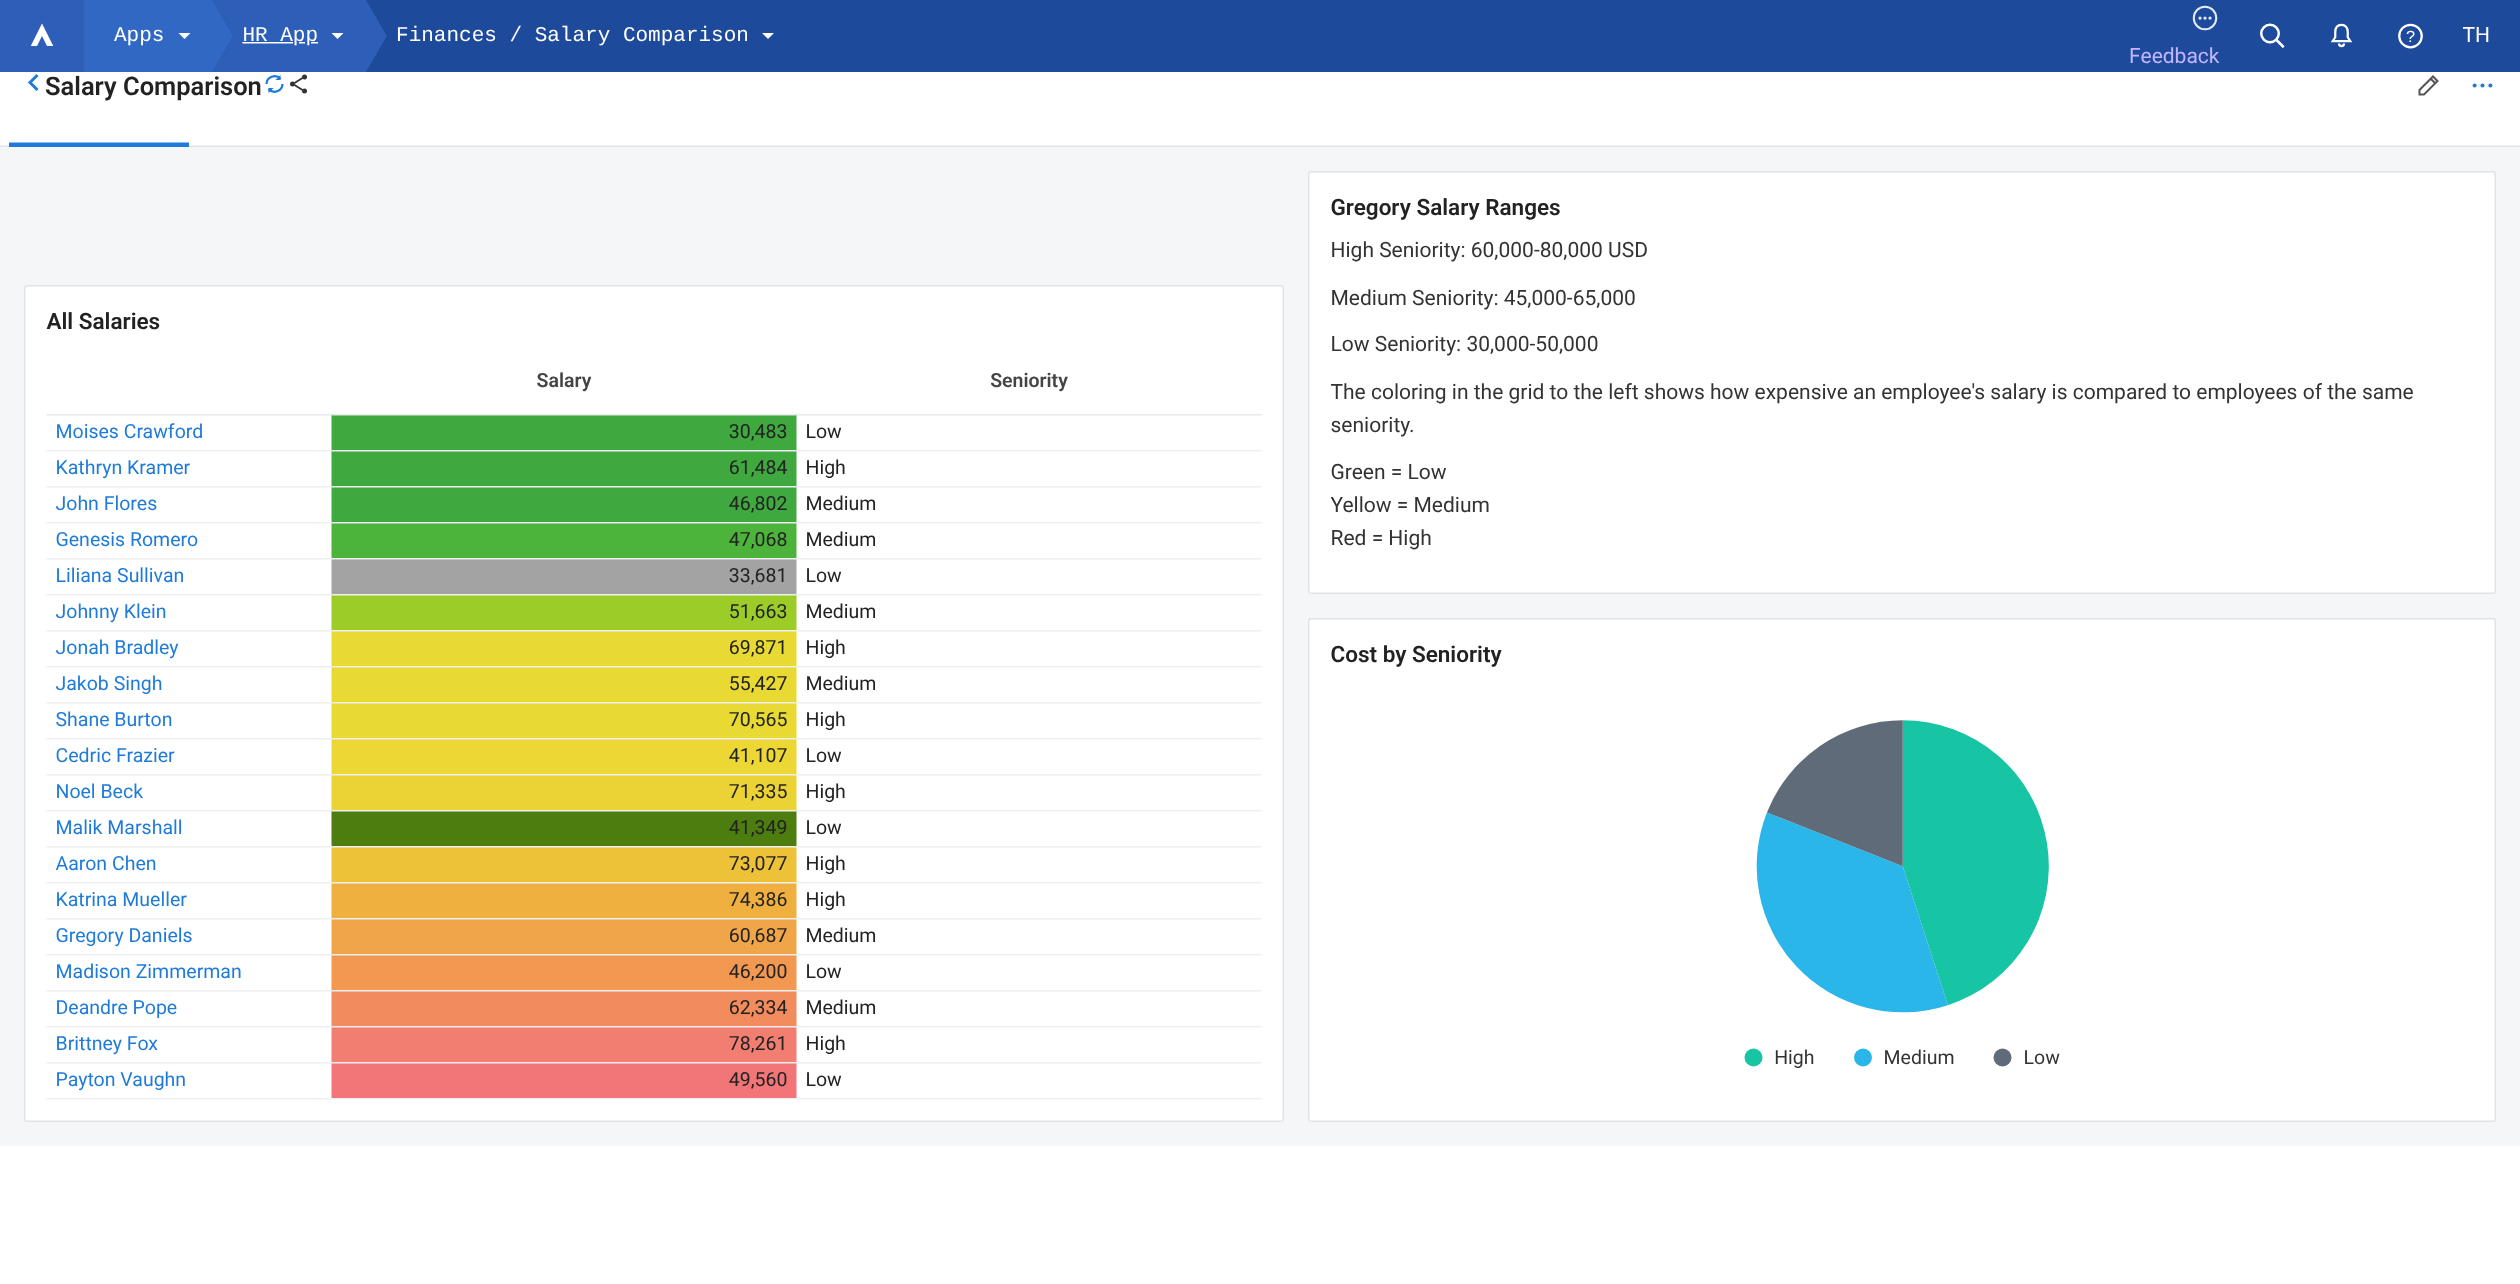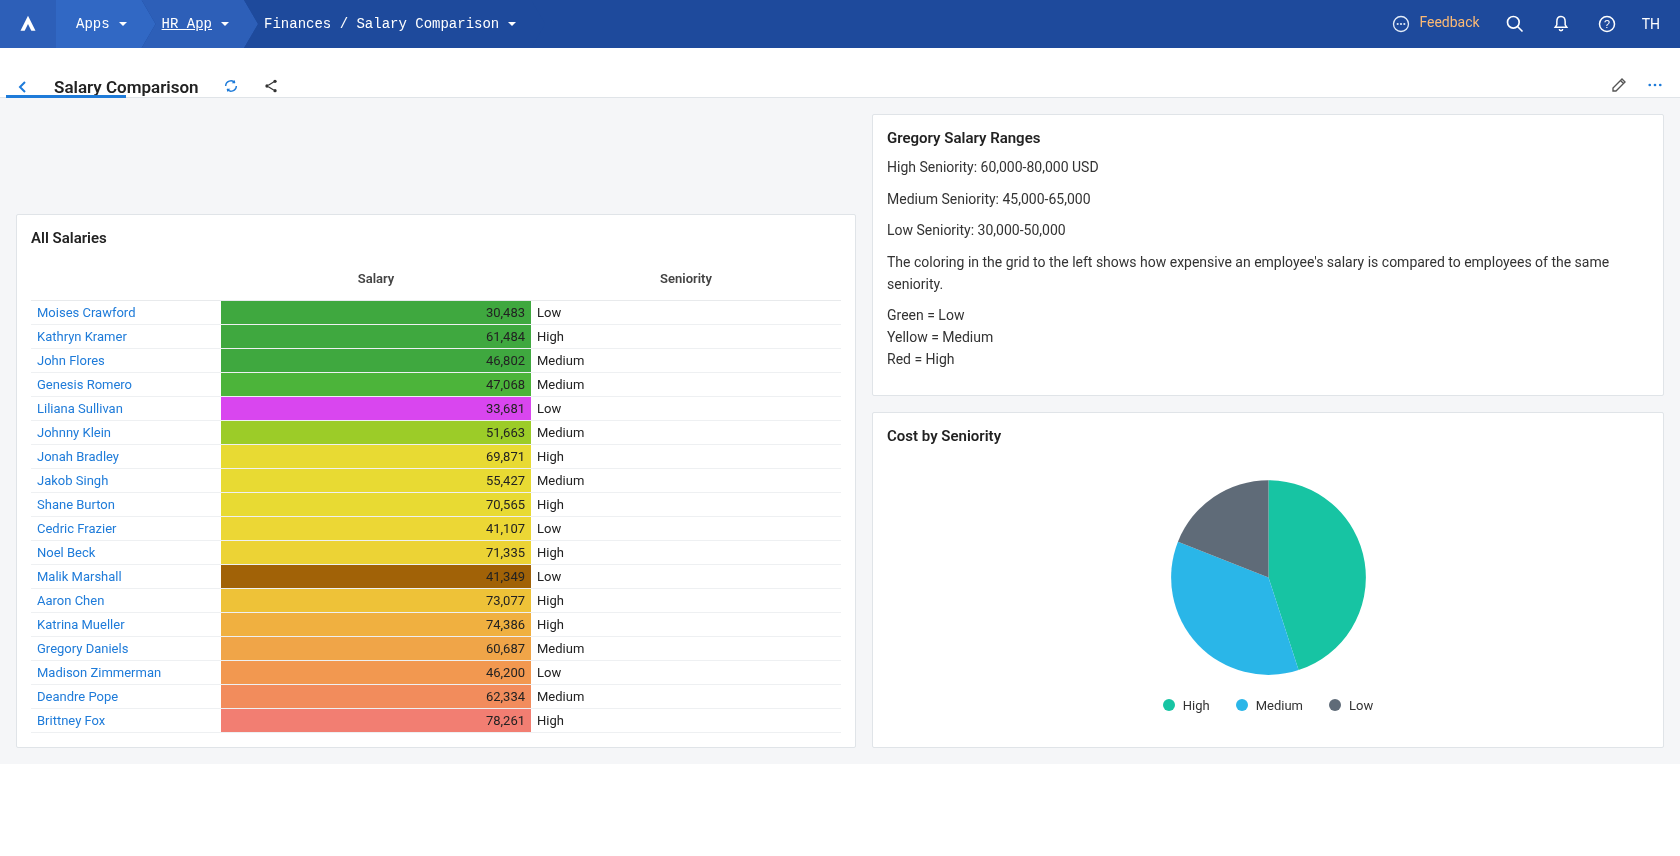--- a/index.html
+++ b/index.html
@@ -9,26 +9,26 @@
 .topnav { background: #1e4a9c; height: 48px; display: flex; align-items: center; color: #fff; position: relative; }
 .logo { width: 56px; height: 48px; background: #2d5fb8; display: flex; align-items: center; justify-content: center; }
 .nav-chev { display: flex; align-items: stretch; height: 48px; font-family: Liberation Mono, monospace; }
 .nav-item { display: flex; align-items: center; padding: 0 28px 0 20px; font-size: 14px; gap: 8px; cursor: pointer; position: relative; clip-path: polygon(0 0, calc(100% - 14px) 0, 100% 50%, calc(100% - 14px) 100%, 0 100%, 14px 50%); margin-left: -14px; }
 .nav-item:first-child { clip-path: polygon(0 0, calc(100% - 14px) 0, 100% 50%, calc(100% - 14px) 100%, 0 100%); margin-left: 0; }
 .apps { background: #3168c4; }
 .appname { background: #2d5fb8; }
 .appname span:first-child { text-decoration: underline; }
 .breadcrumb-nav { background: #1e4a9c; }
 .topnav-right { margin-left: auto; display: flex; align-items: center; gap: 24px; padding-right: 20px; }
-.feedback { display: flex; align-items: flex-start; gap: 8px; cursor: pointer; color: #fdba74; }
+.feedback { display: flex; align-items: flex-end; gap: 8px; cursor: pointer; color: #c4b5fd; flex-direction: column; }
 .topnav-icon { width: 22px; height: 22px; display: flex; align-items: center; justify-content: center; cursor: pointer; }
 .avatar { font-size: 14px; font-weight: 400; }
 
 
-.page-header { height: 50px; display: flex; align-items: flex-end; padding: 0 16px; border-bottom: 1px solid #e0e4e8; gap: 24px; }
+.page-header { height: 50px; display: flex; align-items: flex-start; padding: 0 16px; border-bottom: 1px solid #e0e4e8; gap: 0; }
 .back-arrow { color: #1e7bd9; cursor: pointer; }
 .page-title { font-size: 17px; font-weight: 600; }
 .refresh-icon { color: #1e7bd9; }
 .header-actions { margin-left: auto; display: flex; gap: 18px; color: #666; }
 .tab-indicator { position: absolute; bottom: 0; left: 6px; width: 120px; height: 3px; background: #1e7bd9; }
 .page-header-wrap { position: relative; }
 
 
 .content { display: flex; padding: 16px; gap: 16px; background: #f5f6f8; align-items: flex-end; }
 .card { background: #fff; border: 1px solid #e0e4e8; border-radius: 2px; padding: 14px; }
@@ -185,21 +185,21 @@
             <td class="salary-cell" style="background:#3fa83f">46,802</td>
             <td class="seniority-cell">Medium</td>
           </tr>
           <tr>
             <td class="name-cell">Genesis Romero</td>
             <td class="salary-cell" style="background:#4cb43a">47,068</td>
             <td class="seniority-cell">Medium</td>
           </tr>
           <tr>
             <td class="name-cell">Liliana Sullivan</td>
-            <td class="salary-cell" style="background:#d946ef">33,681</td>
+            <td class="salary-cell" style="background:#a3a3a3">33,681</td>
             <td class="seniority-cell">Low</td>
           </tr>
           <tr>
             <td class="name-cell">Johnny Klein</td>
             <td class="salary-cell" style="background:#9ccc28">51,663</td>
             <td class="seniority-cell">Medium</td>
           </tr>
           <tr>
             <td class="name-cell">Jonah Bradley</td>
             <td class="salary-cell" style="background:#e8da33">69,871</td>
@@ -220,21 +220,21 @@
             <td class="salary-cell" style="background:#ecd735">41,107</td>
             <td class="seniority-cell">Low</td>
           </tr>
           <tr>
             <td class="name-cell">Noel Beck</td>
             <td class="salary-cell" style="background:#ecd335">71,335</td>
             <td class="seniority-cell">High</td>
           </tr>
           <tr>
             <td class="name-cell">Malik Marshall</td>
-            <td class="salary-cell" style="background:#a16207">41,349</td>
+            <td class="salary-cell" style="background:#4d7c0f">41,349</td>
             <td class="seniority-cell">Low</td>
           </tr>
           <tr>
             <td class="name-cell">Aaron Chen</td>
             <td class="salary-cell" style="background:#eec238">73,077</td>
             <td class="seniority-cell">High</td>
           </tr>
           <tr>
             <td class="name-cell">Katrina Mueller</td>
             <td class="salary-cell" style="background:#f0b040">74,386</td>
@@ -252,20 +252,25 @@
           </tr>
           <tr>
             <td class="name-cell">Deandre Pope</td>
             <td class="salary-cell" style="background:#f28c5c">62,334</td>
             <td class="seniority-cell">Medium</td>
           </tr>
           <tr>
             <td class="name-cell">Brittney Fox</td>
             <td class="salary-cell" style="background:#f27e72">78,261</td>
             <td class="seniority-cell">High</td>
+          </tr>
+          <tr>
+            <td class="name-cell">Payton Vaughn</td>
+            <td class="salary-cell" style="background:#f27678">49,560</td>
+            <td class="seniority-cell">Low</td>
           </tr>
         </tbody>
     </table>
   </div>
 
   <div class="right-col">
     <div class="card explain-card">
       <div class="card-title">Gregory Salary Ranges</div>
       <p>High Seniority: 60,000-80,000 USD</p>
       <p>Medium Seniority: 45,000-65,000</p>

